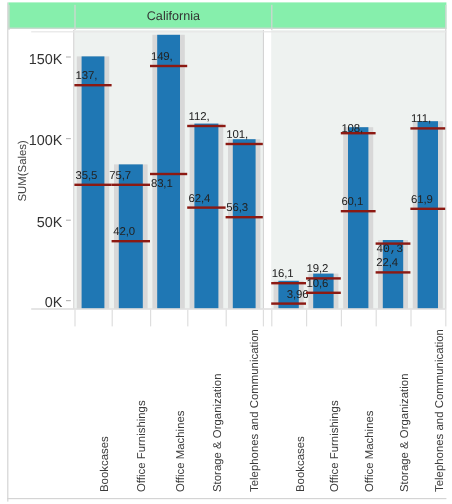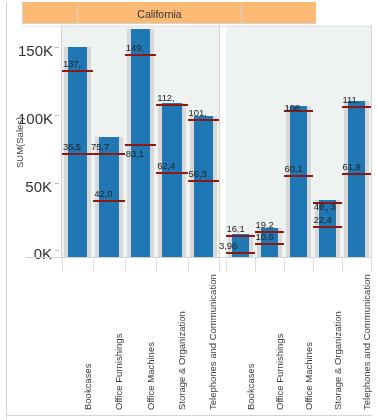--- a/index.html
+++ b/index.html
@@ -9,34 +9,34 @@
     font-family:"Liberation Sans", sans-serif;
     overflow:hidden;
   }
   .viz{position:relative;width:377px;height:420px;box-sizing:border-box;}
 
   
   .frame-left-rule{position:absolute;left:6px;top:2px;width:1px;height:416px;background:#d4d4d4;}
   .frame-bottom-rule{position:absolute;left:6px;top:415px;width:366px;height:1px;background:#d4d4d4;}
 
   
-  .hdr-band{position:absolute;left:7px;top:2px;width:294px;height:22px;background:#fdba74;
-            border-bottom:1px solid #d4d4d4;box-sizing:border-box;margin-left:15px;}
+  .hdr-band{position:absolute;left:7px;top:2px;width:365px;height:22px;background:#86efac;
+            border-bottom:1px solid #d4d4d4;box-sizing:border-box;}
   .hdr-cell{position:absolute;top:2px;height:21px;line-height:21px;
             text-align:center;font-size:10.5px;color:#333333;white-space:nowrap;}
   .hdr-sep{position:absolute;top:2px;width:1px;height:21px;background:#d4d4d4;}
 
   
   .panel{position:absolute;background:#eef2f0;}
   .panel-sep{position:absolute;width:1px;background:#d4d4d4;}
 
   
   .axis-title{position:absolute;font-size:9.5px;color:#444;white-space:nowrap;
               transform:rotate(-90deg);transform-origin:left top;}
-  .ytick-label{position:absolute;font-size:15px;color:#333;text-align:right;white-space:nowrap;}
+  .ytick-label{position:absolute;font-size:12px;color:#333;text-align:right;white-space:nowrap;}
   .ytick-mark{position:absolute;width:4px;height:1px;background:#b9b9b9;}
   .axis-rule-top{position:absolute;left:26px;top:26px;width:346px;height:1px;background:#e6e6e6;}
   .bar-bg{position:absolute;left:0;bottom:0;width:100%;background:#d8d8d8;}
   .bar{position:absolute;left:0;width:100%;background:#1f77b4;}
   .ref{position:absolute;height:2px;background:#8c1a13;}
   .val{position:absolute;font-size:9.5px;color:#222;white-space:nowrap;letter-spacing:-0.1px;}
 
   
   .cat{position:absolute;font-size:9.5px;color:#3b3b3b;white-space:nowrap;
        transform:rotate(-90deg);transform-origin:left top;}
@@ -110,21 +110,21 @@
       <div class="bar" style="position: absolute; left: 193.566px; width: 19.468px; top: 116.435px; height: 140.565px;"></div>
       <div class="ref" style="left: 187.566px; width: 31.468px; top: 119.165px;"></div>
       <div class="val" style="left: 188.566px; top: 107.165px;">101,</div>
       <div class="ref" style="left: 187.566px; width: 31.468px; top: 180.167px;"></div>
       <div class="val" style="left: 188.566px; top: 168.167px;">56,3</div>
       <div class="bar-bg" style="position: absolute; left: 227.51px; width: 25.98px; top: 233.8px; height: 23.2px;"></div>
       <div class="bar" style="position: absolute; left: 231.51px; width: 17.98px; top: 233.8px; height: 23.2px;"></div>
       <div class="ref" style="left: 225.51px; width: 29.98px; top: 235.028px;"></div>
       <div class="val" style="left: 226.51px; top: 223.028px;">16,1</div>
       <div class="ref" style="left: 225.51px; width: 29.98px; top: 251.596px;"></div>
-      <div class="val" style="left: 219px; top: 239.596px;">3,96</div>
+      <div class="val" style="left: 239px; top: 239.596px;">3,96</div>
       <div class="bar-bg" style="position: absolute; left: 256.51px; width: 25.98px; top: 228.341px; height: 28.6588px;"></div>
       <div class="bar" style="position: absolute; left: 260.51px; width: 17.98px; top: 228.341px; height: 28.6588px;"></div>
       <div class="ref" style="left: 254.51px; width: 29.98px; top: 230.798px;"></div>
       <div class="val" style="left: 255.51px; top: 218.798px;">19,2</div>
       <div class="ref" style="left: 254.51px; width: 29.98px; top: 242.534px;"></div>
       <div class="val" style="left: 255.51px; top: 230.534px;">10,6</div>
       <div class="bar-bg" style="position: absolute; left: 285.51px; width: 25.98px; top: 105.518px; height: 151.482px;"></div>
       <div class="bar" style="position: absolute; left: 289.51px; width: 17.98px; top: 105.518px; height: 151.482px;"></div>
       <div class="ref" style="left: 283.51px; width: 29.98px; top: 109.612px;"></div>
       <div class="val" style="left: 284.51px; top: 102px;">108,</div>

